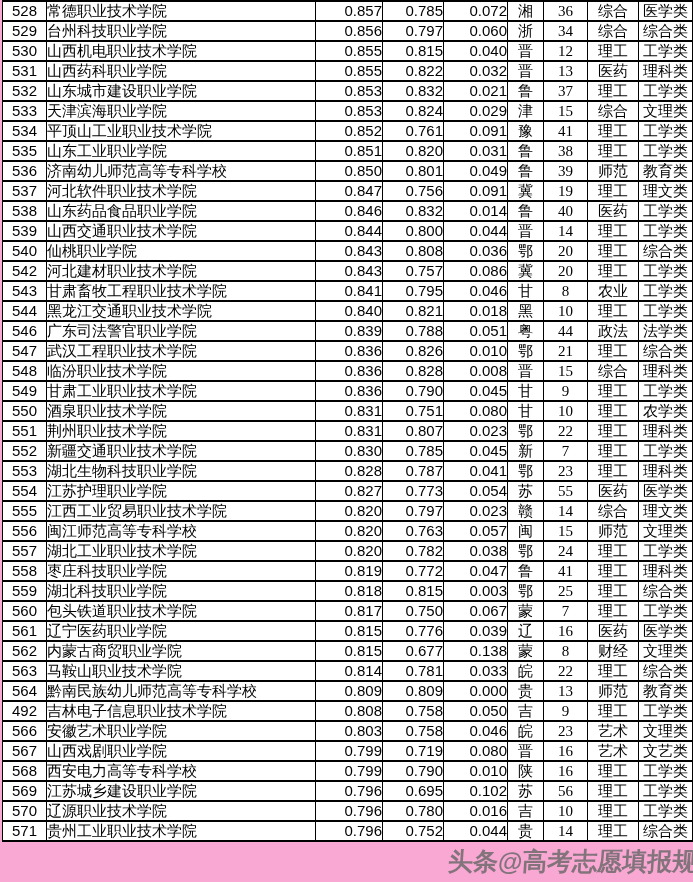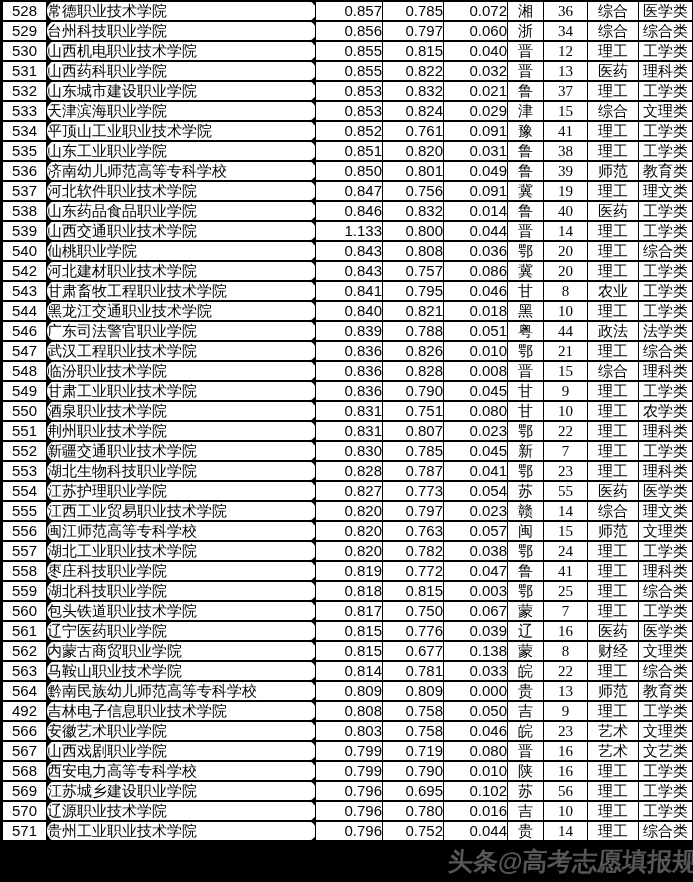--- a/index.html
+++ b/index.html
@@ -5,21 +5,21 @@
   * { box-sizing: border-box; margin: 0; padding: 0; }
   html, body {
     width: 693px; height: 882px;
     background: #ffffff;
     overflow: hidden;
     font-family: "Liberation Sans", "DejaVu Sans", sans-serif;
   }
   .page {
     position: relative;
     width: 693px; height: 882px;
-    background: #000000;
+    background: #f9a8d4;
   }
   table.rank-table {
     position: absolute;
     left: 2px; top: 0;
     width: 690px;
     border-collapse: collapse;
     table-layout: fixed;
   }
   table.rank-table td {
     border-left: 1px solid #000;
@@ -29,21 +29,21 @@
     height: 18px;
     padding: 0;
     font-size: 15px;
     line-height: 18px;
     color: #000;
     white-space: nowrap;
     overflow: hidden;
     background: #fff;
   }
   td.c-rank { text-align: center; font-size: 16px; }
-  td.c-name { text-align: left; padding-left: 4px; border-radius: 9px; }
+  td.c-name { text-align: left; padding-left: 4px; }
   td.c-s1, td.c-s2, td.c-s3 { text-align: right; padding-right: 5px; }
   td.c-prov, td.c-num, td.c-cat, td.c-type { text-align: center; }
   td.c-num { font-size: 16px; font-family: Liberation Serif, serif; }
   .watermark {
     position: absolute;
     left: 448px; top: 845px;
     width: 245px;
     font-size: 25px;
     font-weight: bold;
     letter-spacing: 0px;
@@ -189,21 +189,21 @@
           <td class="c-s2">0.832</td>
           <td class="c-s3">0.014</td>
           <td class="c-prov">鲁</td>
           <td class="c-num">40</td>
           <td class="c-cat">医药</td>
           <td class="c-type">工学类</td>
         </tr>
         <tr>
           <td class="c-rank">539</td>
           <td class="c-name">山西交通职业技术学院</td>
-          <td class="c-s1">1.133</td>
+          <td class="c-s1">0.844</td>
           <td class="c-s2">0.800</td>
           <td class="c-s3">0.044</td>
           <td class="c-prov">晋</td>
           <td class="c-num">14</td>
           <td class="c-cat">理工</td>
           <td class="c-type">工学类</td>
         </tr>
         <tr>
           <td class="c-rank">540</td>
           <td class="c-name">仙桃职业学院</td>

